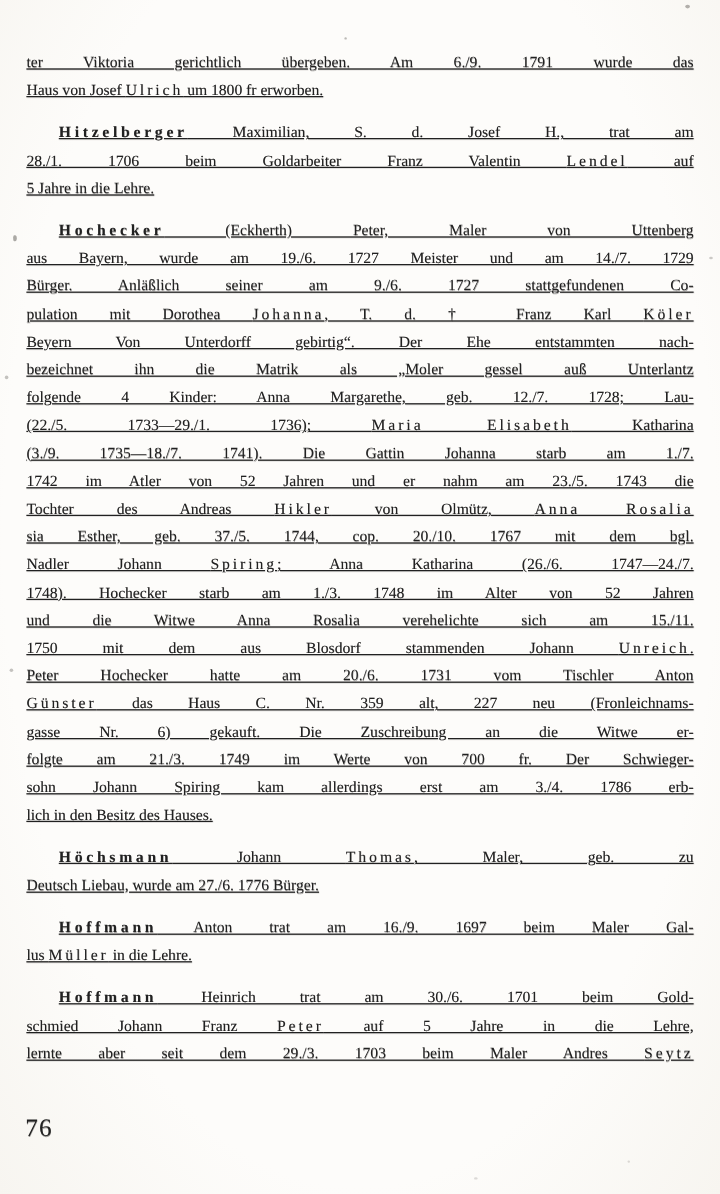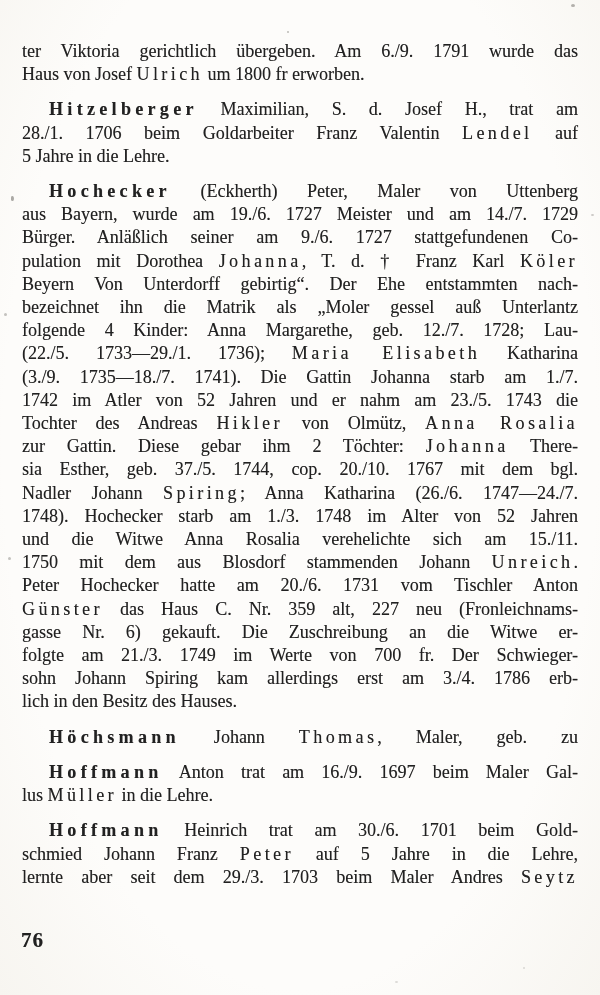--- a/index.html
+++ b/index.html
@@ -10,38 +10,39 @@
   }
   .page{
     position:relative;width:600px;height:995px;
     background:radial-gradient(ellipse at 50% 45%, #fdfcfa 70%, #f7f5f0 100%);
     color:#212121;
     box-sizing:border-box;
     padding:40px 22px 0 22px;
   }
   .text-block{
     width:556px;
-    font-size:18px;
+    font-size:13px;
     line-height:23.2px;
     text-shadow:0.25px 0.25px 0.45px rgba(25,22,20,0.38);
+    text-decoration:underline;
   }
   .para{margin:0;}
   .para + .para{margin-top:12px;}
   .line{
     text-align:justify;
     text-align-last:justify;
     white-space:normal;
   }
   .line.lastline{text-align-last:left;}
   .line.firstline{padding-left:27px;}
   .b{font-weight:bold;letter-spacing:0.24em;}
   .sp{letter-spacing:0.19em;margin-top:24px;}
   .page-number{
     position:absolute;left:21px;top:928px;
-    font-size:21px;font-weight:bold;letter-spacing:1px;
+    font-size:21px;font-weight:normal;letter-spacing:1px;
     text-shadow:0.3px 0.3px 0.5px rgba(25,22,20,0.4);
   }
   
   .speck{position:absolute;border-radius:50%;background:#5a5751;}
   .s1{left:571px;top:4px;width:4px;height:3px;opacity:.45;}
   .s2{left:287px;top:31px;width:2px;height:2px;opacity:.4;}
   .s3{left:11px;top:196px;width:3px;height:5px;opacity:.5;border-radius:40% 60% 60% 40%;}
   .s4{left:4px;top:313px;width:3px;height:3px;opacity:.35;}
   .s5{left:591px;top:214px;width:3px;height:2px;opacity:.3;}
   .s6{left:395px;top:981px;width:3px;height:2px;opacity:.2;}
@@ -67,35 +68,35 @@
         <div class="line"><span>aus Bayern, wurde am 19./6. 1727 Meister und am 14./7. 1729</span></div>
         <div class="line"><span>Bürger. Anläßlich seiner am 9./6. 1727 stattgefundenen Co-</span></div>
         <div class="line"><span>pulation mit Dorothea </span><span class="sp">Johanna</span><span>, T. d. † Franz Karl </span><span class="sp">Köler</span></div>
         <div class="line"><span>Beyern Von Unterdorff gebirtig“. Der Ehe entstammten nach-</span></div>
         <div class="line"><span>bezeichnet ihn die Matrik als „Moler gessel auß Unterlantz</span></div>
         <div class="line"><span>folgende 4 Kinder: Anna Margarethe, geb. 12./7. 1728; Lau-</span></div>
         <div class="line"><span>(22./5. 1733—29./1. 1736); </span><span class="sp">Maria Elisabeth</span><span> Katharina</span></div>
         <div class="line"><span>(3./9. 1735—18./7. 1741). Die Gattin Johanna starb am 1./7.</span></div>
         <div class="line"><span>1742 im Atler von 52 Jahren und er nahm am 23./5. 1743 die</span></div>
         <div class="line"><span>Tochter des Andreas </span><span class="sp">Hikler</span><span> von Olmütz, </span><span class="sp">Anna Rosalia</span></div>
-        <div class="line"><span>zur Gattin. Diese gebar ihm 2 Töchter: </span><span class="sp">Johanna</span><span> There-</span></div>
         <div class="line"><span>sia Esther, geb. 37./5. 1744, cop. 20./10. 1767 mit dem bgl.</span></div>
         <div class="line"><span>Nadler Johann </span><span class="sp">Spiring</span><span>; Anna Katharina (26./6. 1747—24./7.</span></div>
         <div class="line"><span>1748). Hochecker starb am 1./3. 1748 im Alter von 52 Jahren</span></div>
         <div class="line"><span>und die Witwe Anna Rosalia verehelichte sich am 15./11.</span></div>
         <div class="line"><span>1750 mit dem aus Blosdorf stammenden Johann </span><span class="sp">Unreich</span><span>.</span></div>
         <div class="line"><span>Peter Hochecker hatte am 20./6. 1731 vom Tischler Anton</span></div>
         <div class="line"><span class="sp">Günster</span><span> das Haus C. Nr. 359 alt, 227 neu (Fronleichnams-</span></div>
         <div class="line"><span>gasse Nr. 6) gekauft. Die Zuschreibung an die Witwe er-</span></div>
         <div class="line"><span>folgte am 21./3. 1749 im Werte von 700 fr. Der Schwieger-</span></div>
         <div class="line"><span>sohn Johann Spiring kam allerdings erst am 3./4. 1786 erb-</span></div>
         <div class="line lastline"><span>lich in den Besitz des Hauses.</span></div>
       </div>
       <div class="para">
         <div class="line firstline"><span class="b">Höchsmann</span><span> Johann </span><span class="sp">Thomas</span><span>, Maler, geb. zu</span></div>
+        <div class="line lastline"><span>Deutsch Liebau, wurde am 27./6. 1776 Bürger.</span></div>
       </div>
       <div class="para">
         <div class="line firstline"><span class="b">Hoffmann</span><span> Anton trat am 16./9. 1697 beim Maler Gal-</span></div>
         <div class="line lastline"><span>lus </span><span class="sp">Müller</span><span> in die Lehre.</span></div>
       </div>
       <div class="para">
         <div class="line firstline"><span class="b">Hoffmann</span><span> Heinrich trat am 30./6. 1701 beim Gold-</span></div>
         <div class="line"><span>schmied Johann Franz </span><span class="sp">Peter</span><span> auf 5 Jahre in die Lehre,</span></div>
         <div class="line"><span>lernte aber seit dem 29./3. 1703 beim Maler Andres </span><span class="sp">Seytz</span></div>
       </div>

